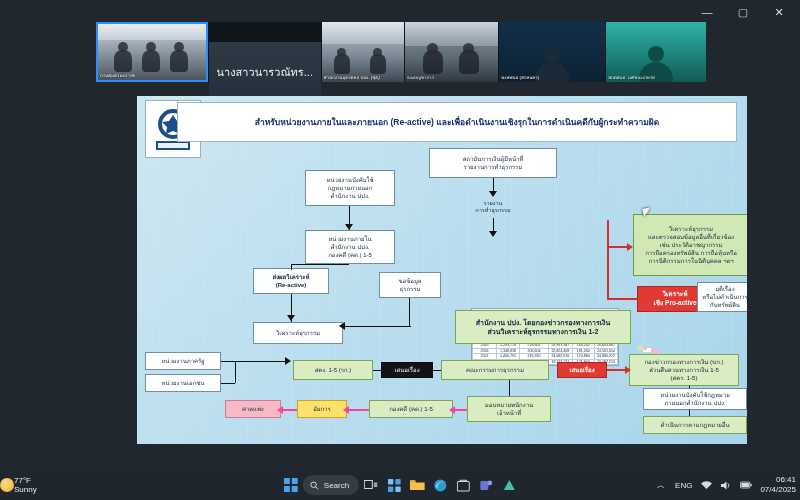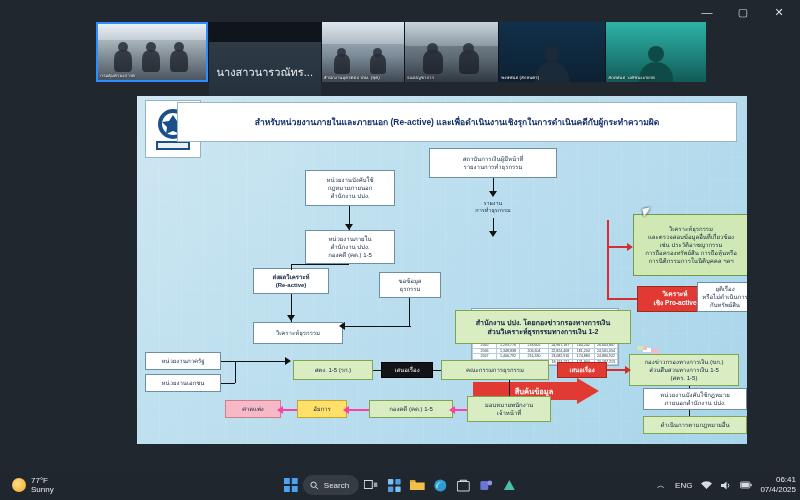--- a/index.html
+++ b/index.html
@@ -195,22 +195,22 @@
     filter: drop-shadow(0 0 1px #000);
   }
 
   
   #taskbar {
     position: absolute; left: 0; bottom: 0; width: 800px; height: 30px;
     background: rgba(32,38,46,0.92);
     display: flex; align-items: center;
   }
   #weather {
-    display: flex; align-items: center; gap: 5px;
-    padding: 0 12px; color: #e8ecf1; height: 30px;
+    display: flex; align-items: center; 
+    padding: 0 0; color: #e8ecf1; height: 30px;
   }
   #weather .sun {
     width: 14px; height: 14px; border-radius: 50%;
     background: radial-gradient(circle at 40% 40%, #ffe08a, #f5a623);
   }
   #weather .wtext { font-size: 8px; line-height: 1.15; }
   .tb-center {
     position: absolute; left: 50%; transform: translateX(-50%);
     display: flex; align-items: center; gap: 1px; height: 30px;
   }
@@ -425,25 +425,20 @@
 เชิง Pro-active</div>
       <div class="node n-white" style="left:560px;top:186px;width:56px;height:30px;white-space:pre-line;">ยุติเรื่อง
 หรือไม่ดำเนินการ
 กับทรัพย์สิน</div>
 
       <div class="arrow-line red" style="left:470px;top:150px;width:24px;height:2px;"></div>
       <div class="tri tri-right red" style="left:490px;top:147px;"></div>
       <div class="arrow-line red" style="left:470px;top:124px;width:2px;height:80px;"></div>
       <div class="arrow-line red" style="left:470px;top:202px;width:30px;height:2px;"></div>
 
-      <div class="big-red-arrow">
-        <div class="shaft"></div>
-        <div class="headtri"></div>
-        <div class="lbl">สืบค้นข้อมูล</div>
-      </div>
 
       <div class="node n-green" style="left:318px;top:218px;width:176px;height:34px;white-space:pre-line;font-size:7px;font-weight:bold;top:214px;">สำนักงาน ปปง. โดยกองข่าวกรองทางการเงิน
 ส่วนวิเคราะห์ธุรกรรมทางการเงิน 1-2</div>
 
       <div class="node n-white" style="left:8px;top:256px;width:76px;height:18px;">หน่วยงานภาครัฐ</div>
       <div class="node n-white" style="left:8px;top:278px;width:76px;height:18px;">หน่วยงานเอกชน</div>
 
       <div class="node n-green" style="left:156px;top:264px;width:80px;height:20px;">สตง. 1-5 (รก.)</div>
       <div class="node n-dark" style="left:244px;top:266px;width:52px;height:16px;font-size:6px;">เสนอเรื่อง</div>
       <div class="node n-green" style="left:304px;top:264px;width:108px;height:20px;">คณะกรรมการธุรกรรม</div>

